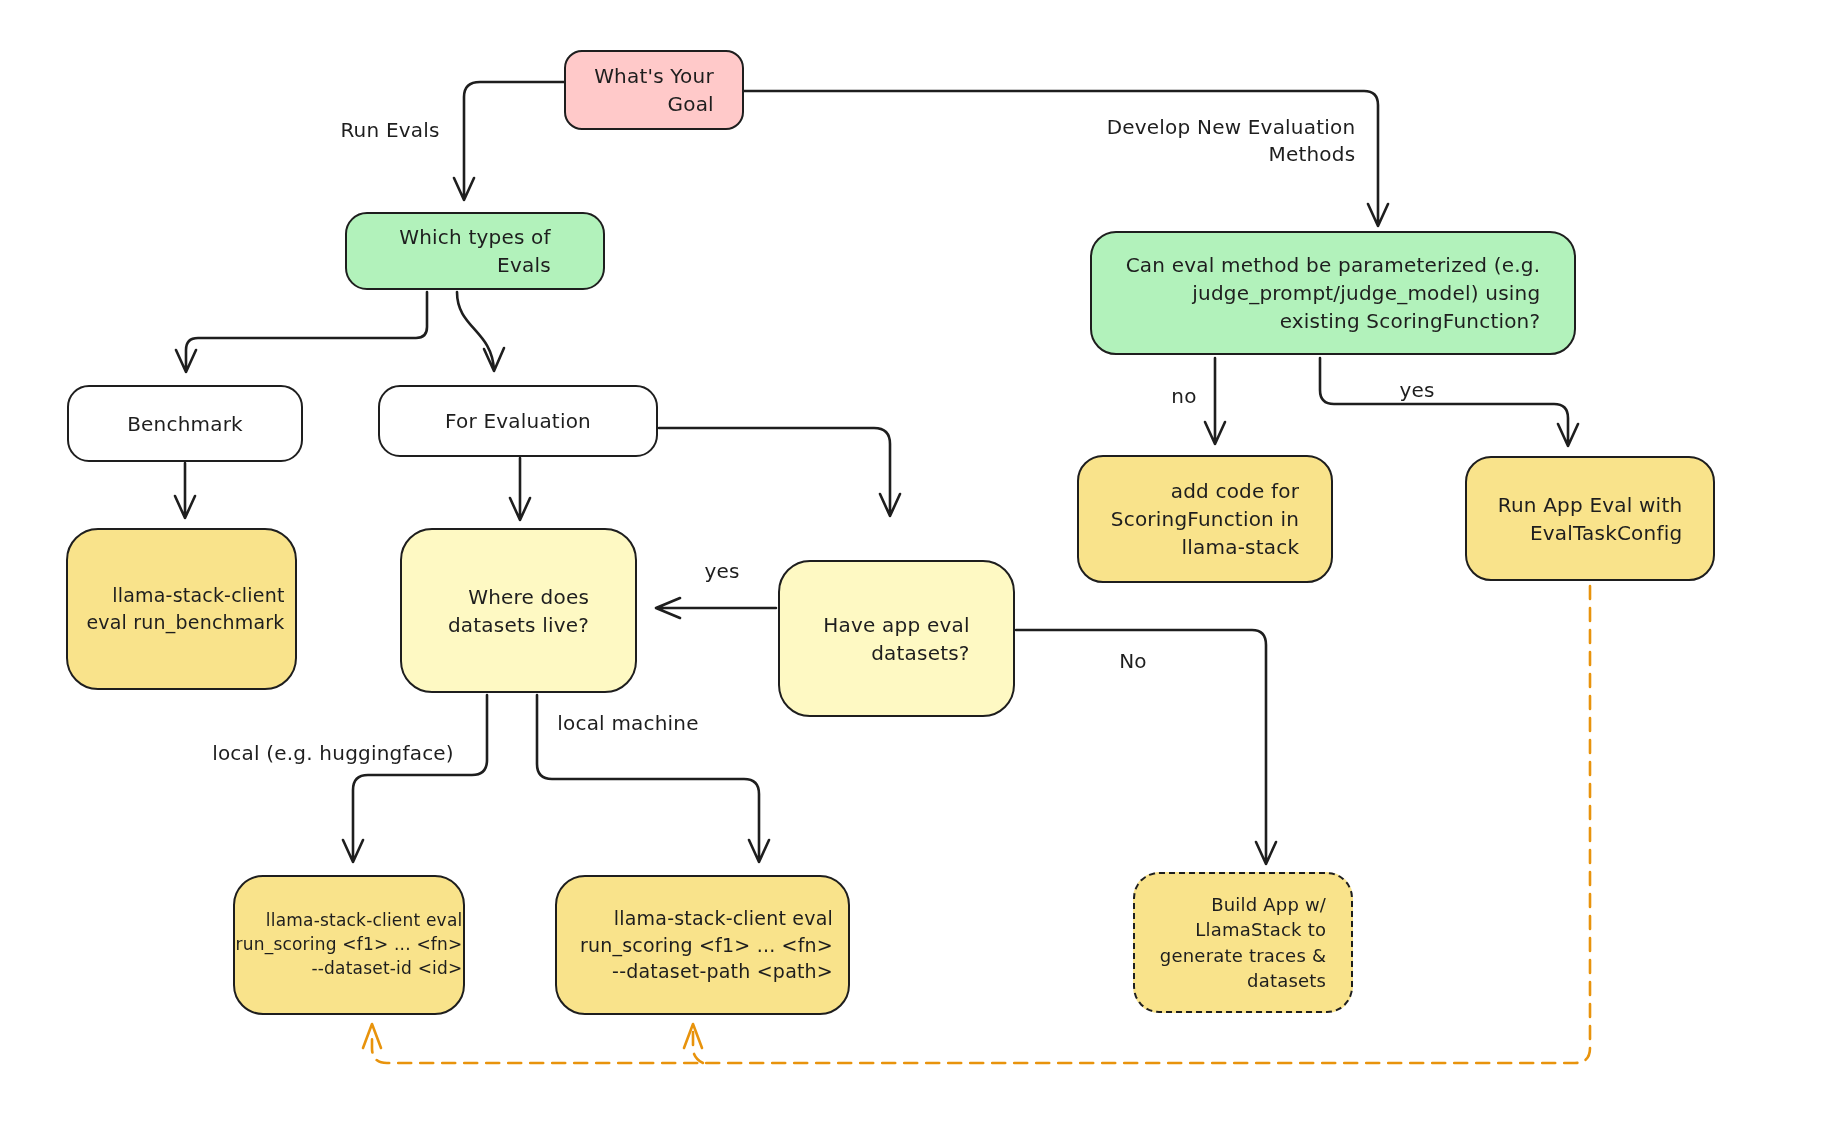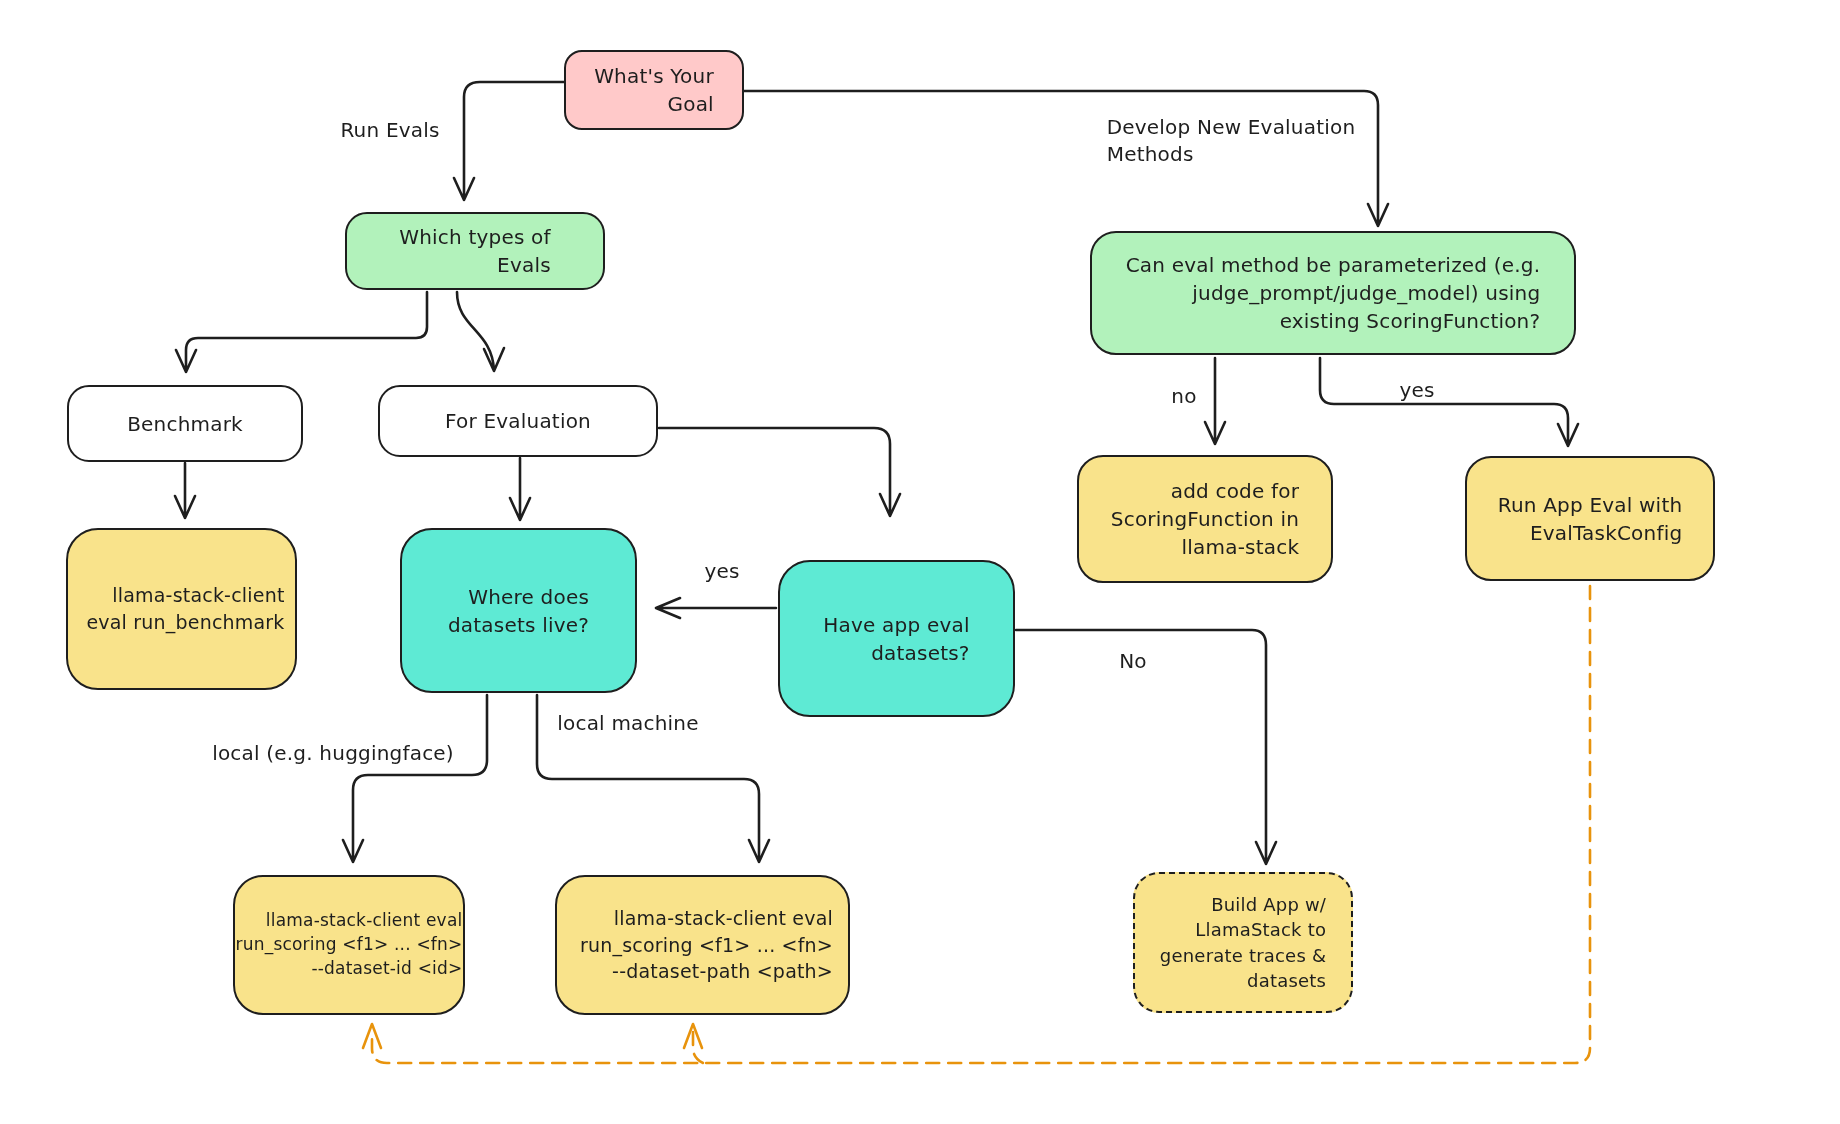--- a/index.html
+++ b/index.html
@@ -9,30 +9,30 @@
   }
   svg.edges{position:absolute;left:0;top:0;width:1840px;height:1124px;}
   .node{
     position:absolute;display:flex;align-items:center;justify-content:center;
     text-align:right;white-space:pre-line;box-sizing:border-box;
     border:2.5px solid #1e1e1e;font-size:20px;line-height:1.4;letter-spacing:.2px;
     background:#fff;
   }
   .pink{background:#FFC9C9;}
   .green{background:#B2F2BB;}
-  .blue{background:#5eead4;}
+  .blue{background:#fef9c3;}
   .yellow{background:#F9E38B;}
   .white{background:#ffffff;}
   .dashed{border-style:dashed;}
   .r18{border-radius:18px;} .r22{border-radius:22px;} .r26{border-radius:26px;}
   .r30{border-radius:30px;} .r32{border-radius:32px;}
   .fs17{font-size:17px;} .fs18{font-size:18px;} .fs19{font-size:19px;padding-left:8px;}
   .elabel{
     position:absolute;transform:translate(-50%,-50%);
-    white-space:pre-line;text-align:left;font-size:20px;line-height:1.35;
+    white-space:pre-line;text-align:right;font-size:20px;line-height:1.35;
     letter-spacing:.2px;
   }
 </style>
 </head>
 <body>
 
 <div id="canvas">
 
   <svg class="edges" viewBox="0 0 1840 1124">
     <g fill="none" stroke="#1e1e1e" stroke-width="2.6" stroke-linecap="round" stroke-linejoin="round">

